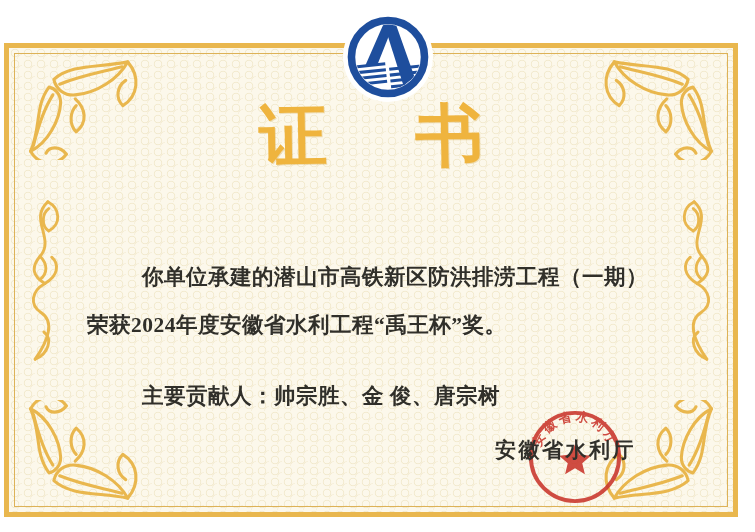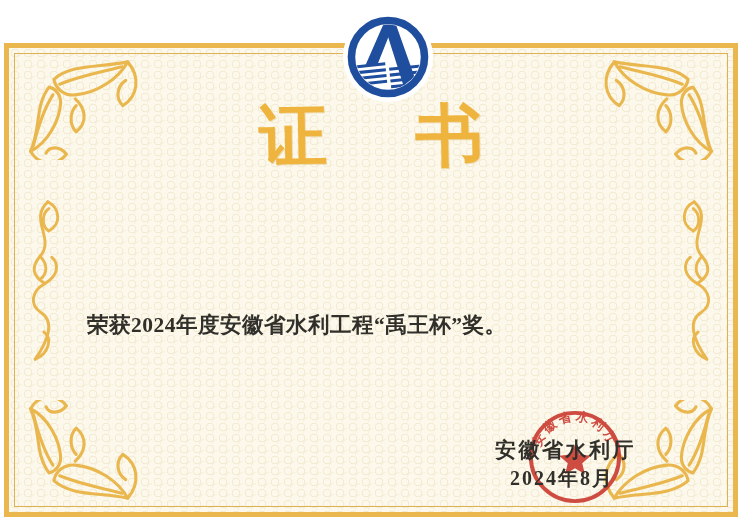--- a/index.html
+++ b/index.html
@@ -142,32 +142,33 @@
         </g>
       </svg>
     </div>
 
     <div class="cert-title">
       <span>证</span>
       <span>书</span>
     </div>
 
 
+    <div class="bline l1 indent">你单位承建的潜山市高铁新区防洪排涝工程（一期）</div>
     <div class="bline l2">荣获2024年度安徽省水利工程“禹王杯”奖。</div>
+    <div class="bline l4 indent">主要贡献人：帅宗胜、金 俊、唐宗树</div>
 
     <svg class="seal" viewBox="0 0 100 100">
       <circle cx="50" cy="50" r="45" fill="none" stroke="#c9352b" stroke-width="4"></circle>
       <path id="sealArc" d="M15,60 A36.5,36.5 0 1 1 85,60" fill="none"></path>
       <text font-size="13" fill="#c9352b" font-weight="bold" letter-spacing="3" font-family="Liberation Serif, DejaVu Serif, serif">
         <textPath href="#sealArc" startOffset="50%" text-anchor="middle">安徽省水利厅</textPath>
       </text>
       <path d="M50,37 L54.6,47.5 L66.2,48.6 L57.4,56.3 L60.1,67.7 L50,61.6 L39.9,67.7 L42.6,56.3 L33.8,48.6 L45.4,47.5 Z" fill="#c9352b"></path>
     </svg>
     <div class="issuer-name">安徽省水利厅</div>
-    <div class="issue-date">2024年8月</div>
   </div>
 
   <div class="logo-halo">
     <svg viewBox="0 0 100 100">
       <circle cx="50" cy="50" r="43.5" fill="#ffffff" stroke="#1e4e9d" stroke-width="9"></circle>
       <clipPath id="logoClip">
           <circle cx="50" cy="50" r="38.5"></circle>
         </clipPath>
       <g clip-path="url(#logoClip)" fill="#1e4e9d">
         <g transform="rotate(-6 50 70)">

